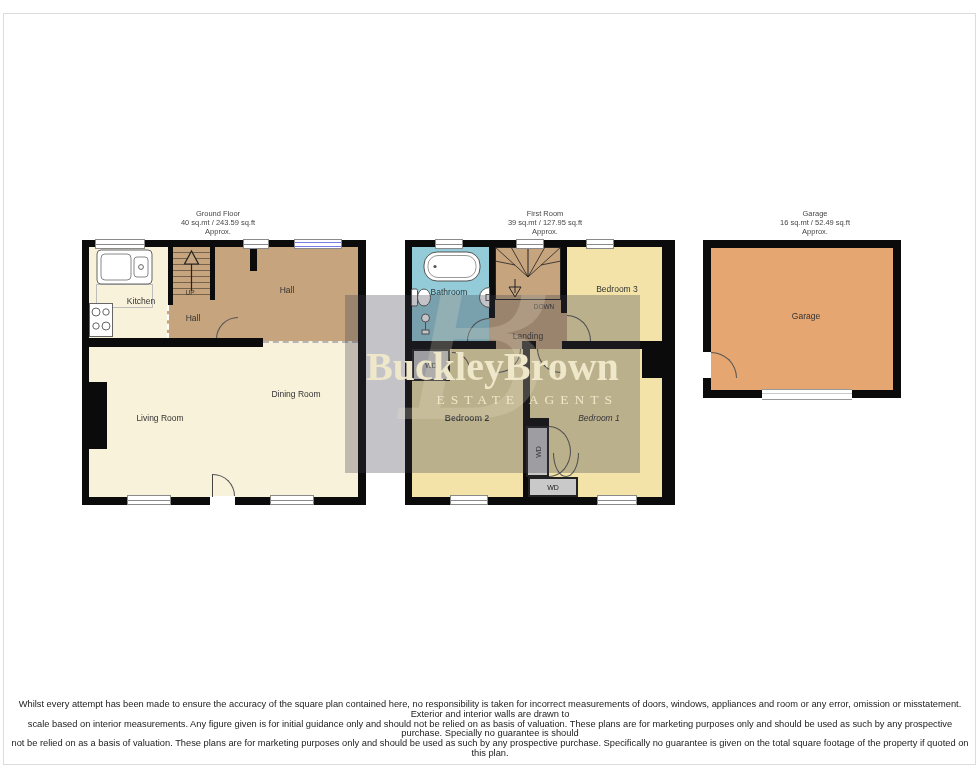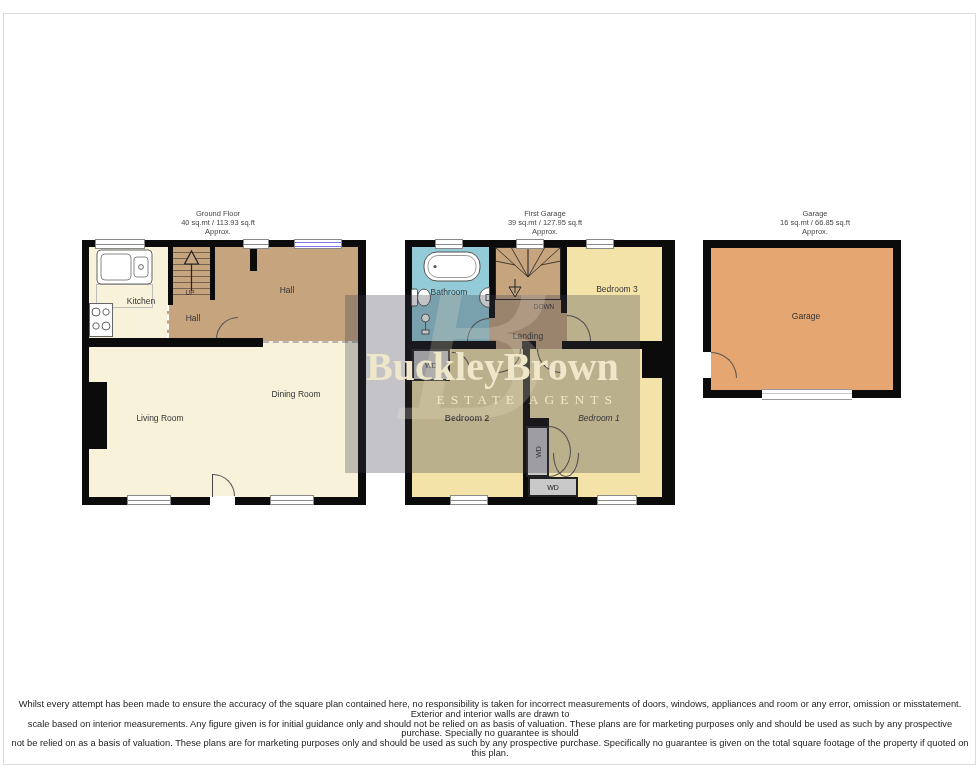--- a/index.html
+++ b/index.html
@@ -44,31 +44,31 @@
   svg{display:block;}
 </style>
 </head>
 <body>
 
 <div id="page">
   <div class="frame"></div>
 
   <div class="hdr" style="left:118px;top:209px;">
     <div>Ground Floor</div>
-    <div>40 sq.mt / 113.93 sq.ft</div>
+    <div>40 sq.mt / 243.59 sq.ft</div>
     <div>Approx.</div>
   </div>
   <div class="hdr" style="left:445px;top:209px;">
-    <div>First Garage</div>
+    <div>First Room</div>
     <div>39 sq.mt / 127.95 sq.ft</div>
     <div>Approx.</div>
   </div>
   <div class="hdr" style="left:715px;top:209px;">
     <div>Garage</div>
-    <div>16 sq.mt / 66.85 sq.ft</div>
+    <div>16 sq.mt / 52.49 sq.ft</div>
     <div>Approx.</div>
   </div>
 
   <div class="wallrect" style="left:82px;top:240px;width:284px;height:265px;"></div>
   <div class="room" style="left:89px;top:247px;width:79px;height:94px;background:#f8f2da;"></div>
   <div class="room" style="left:173px;top:247px;width:37px;height:94px;background:#c5a47e;"></div>
   <div class="room" style="left:210px;top:300px;width:5px;height:41px;background:#c5a47e;"></div>
   <div class="room" style="left:215px;top:247px;width:143px;height:94px;background:#c5a47e;"></div>
   <div class="wall" style="left:210px;top:247px;width:5px;height:53px;"></div>
   <div class="wall" style="left:250px;top:247px;width:7px;height:24px;"></div>

